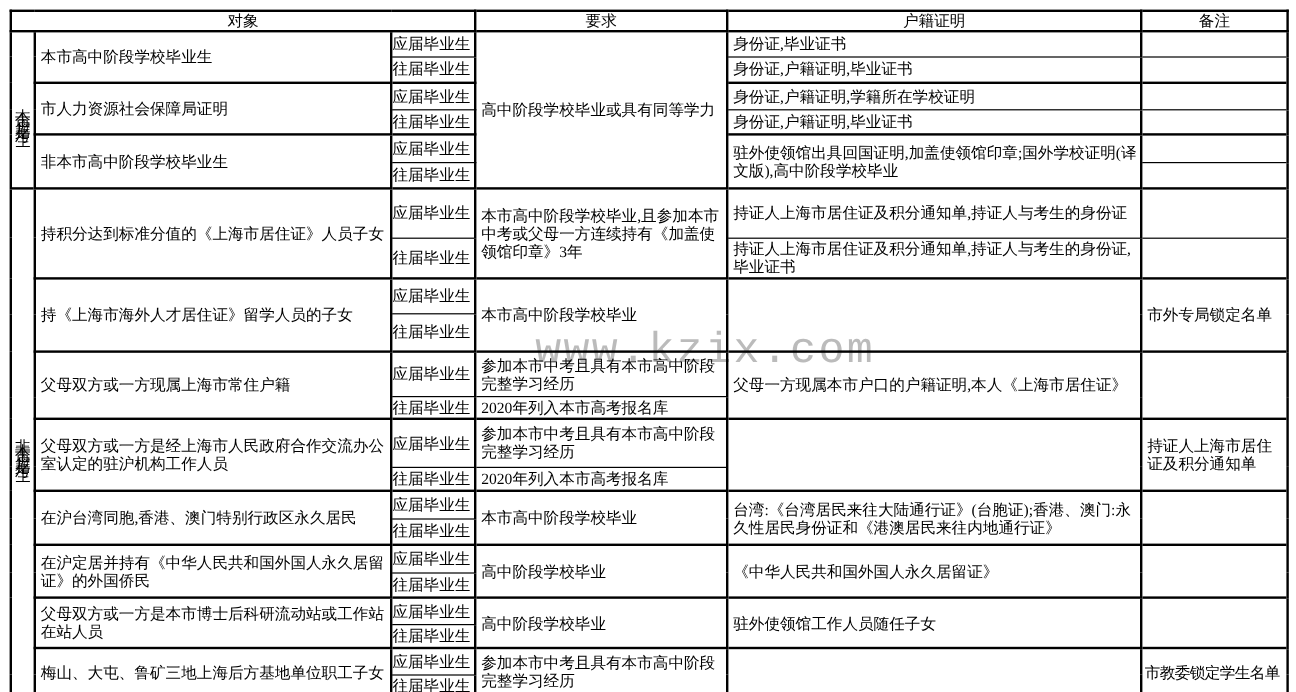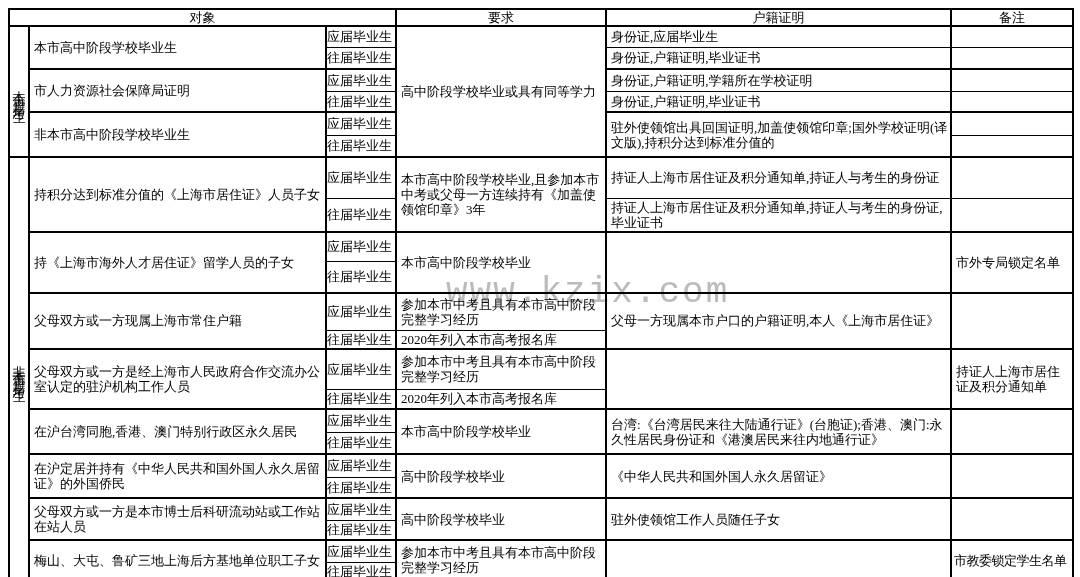--- a/index.html
+++ b/index.html
@@ -41,21 +41,21 @@
       <td>要求</td>
       <td>户籍证明</td>
       <td>备注</td>
     </tr>
 
     <tr class="gs" style="height:21px">
       <td class="vlab" rowspan="6">本市户籍考生</td>
       <td rowspan="2">本市高中阶段学校毕业生</td>
       <td class="c3">应届毕业生</td>
       <td rowspan="6">高中阶段学校毕业或具有同等学力</td>
-      <td>身份证,应届毕业生</td>
+      <td>身份证,毕业证书</td>
       <td></td>
     </tr>
     <tr style="height:22px">
       <td class="c3">往届毕业生</td>
       <td>身份证,户籍证明,毕业证书</td>
       <td></td>
     </tr>
     <tr class="gs" style="height:22px">
       <td rowspan="2">市人力资源社会保障局证明</td>
       <td class="c3">应届毕业生</td>
@@ -63,21 +63,21 @@
       <td></td>
     </tr>
     <tr style="height:21px">
       <td class="c3">往届毕业生</td>
       <td>身份证,户籍证明,毕业证书</td>
       <td></td>
     </tr>
     <tr class="gs" style="height:23px">
       <td rowspan="2">非本市高中阶段学校毕业生</td>
       <td class="c3">应届毕业生</td>
-      <td rowspan="2">驻外使领馆出具回国证明,加盖使领馆印章;国外学校证明(译文版),持积分达到标准分值的</td>
+      <td rowspan="2">驻外使领馆出具回国证明,加盖使领馆印章;国外学校证明(译文版),高中阶段学校毕业</td>
       <td></td>
     </tr>
     <tr style="height:22px">
       <td class="c3">往届毕业生</td>
       <td></td>
     </tr>
 
     <tr class="gs" style="height:41px">
       <td class="vlab" rowspan="16">非本市户籍考生</td>
       <td rowspan="2">持积分达到标准分值的《上海市居住证》人员子女</td>

